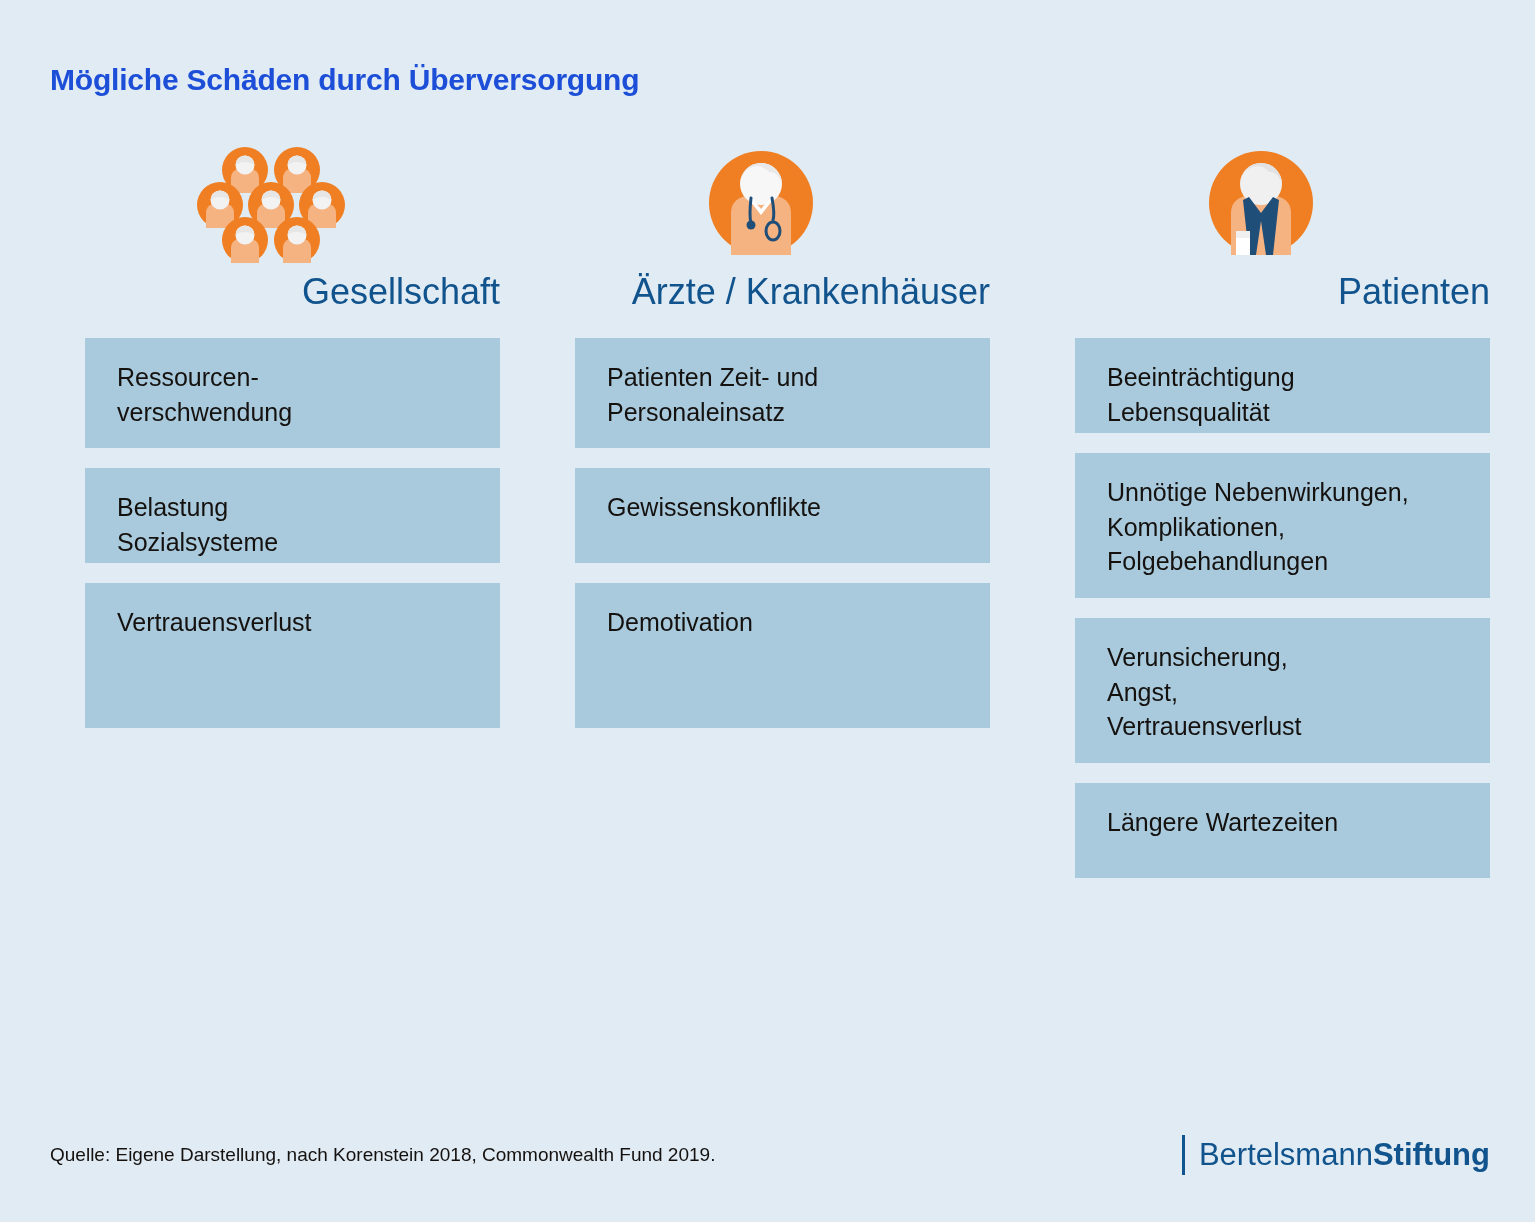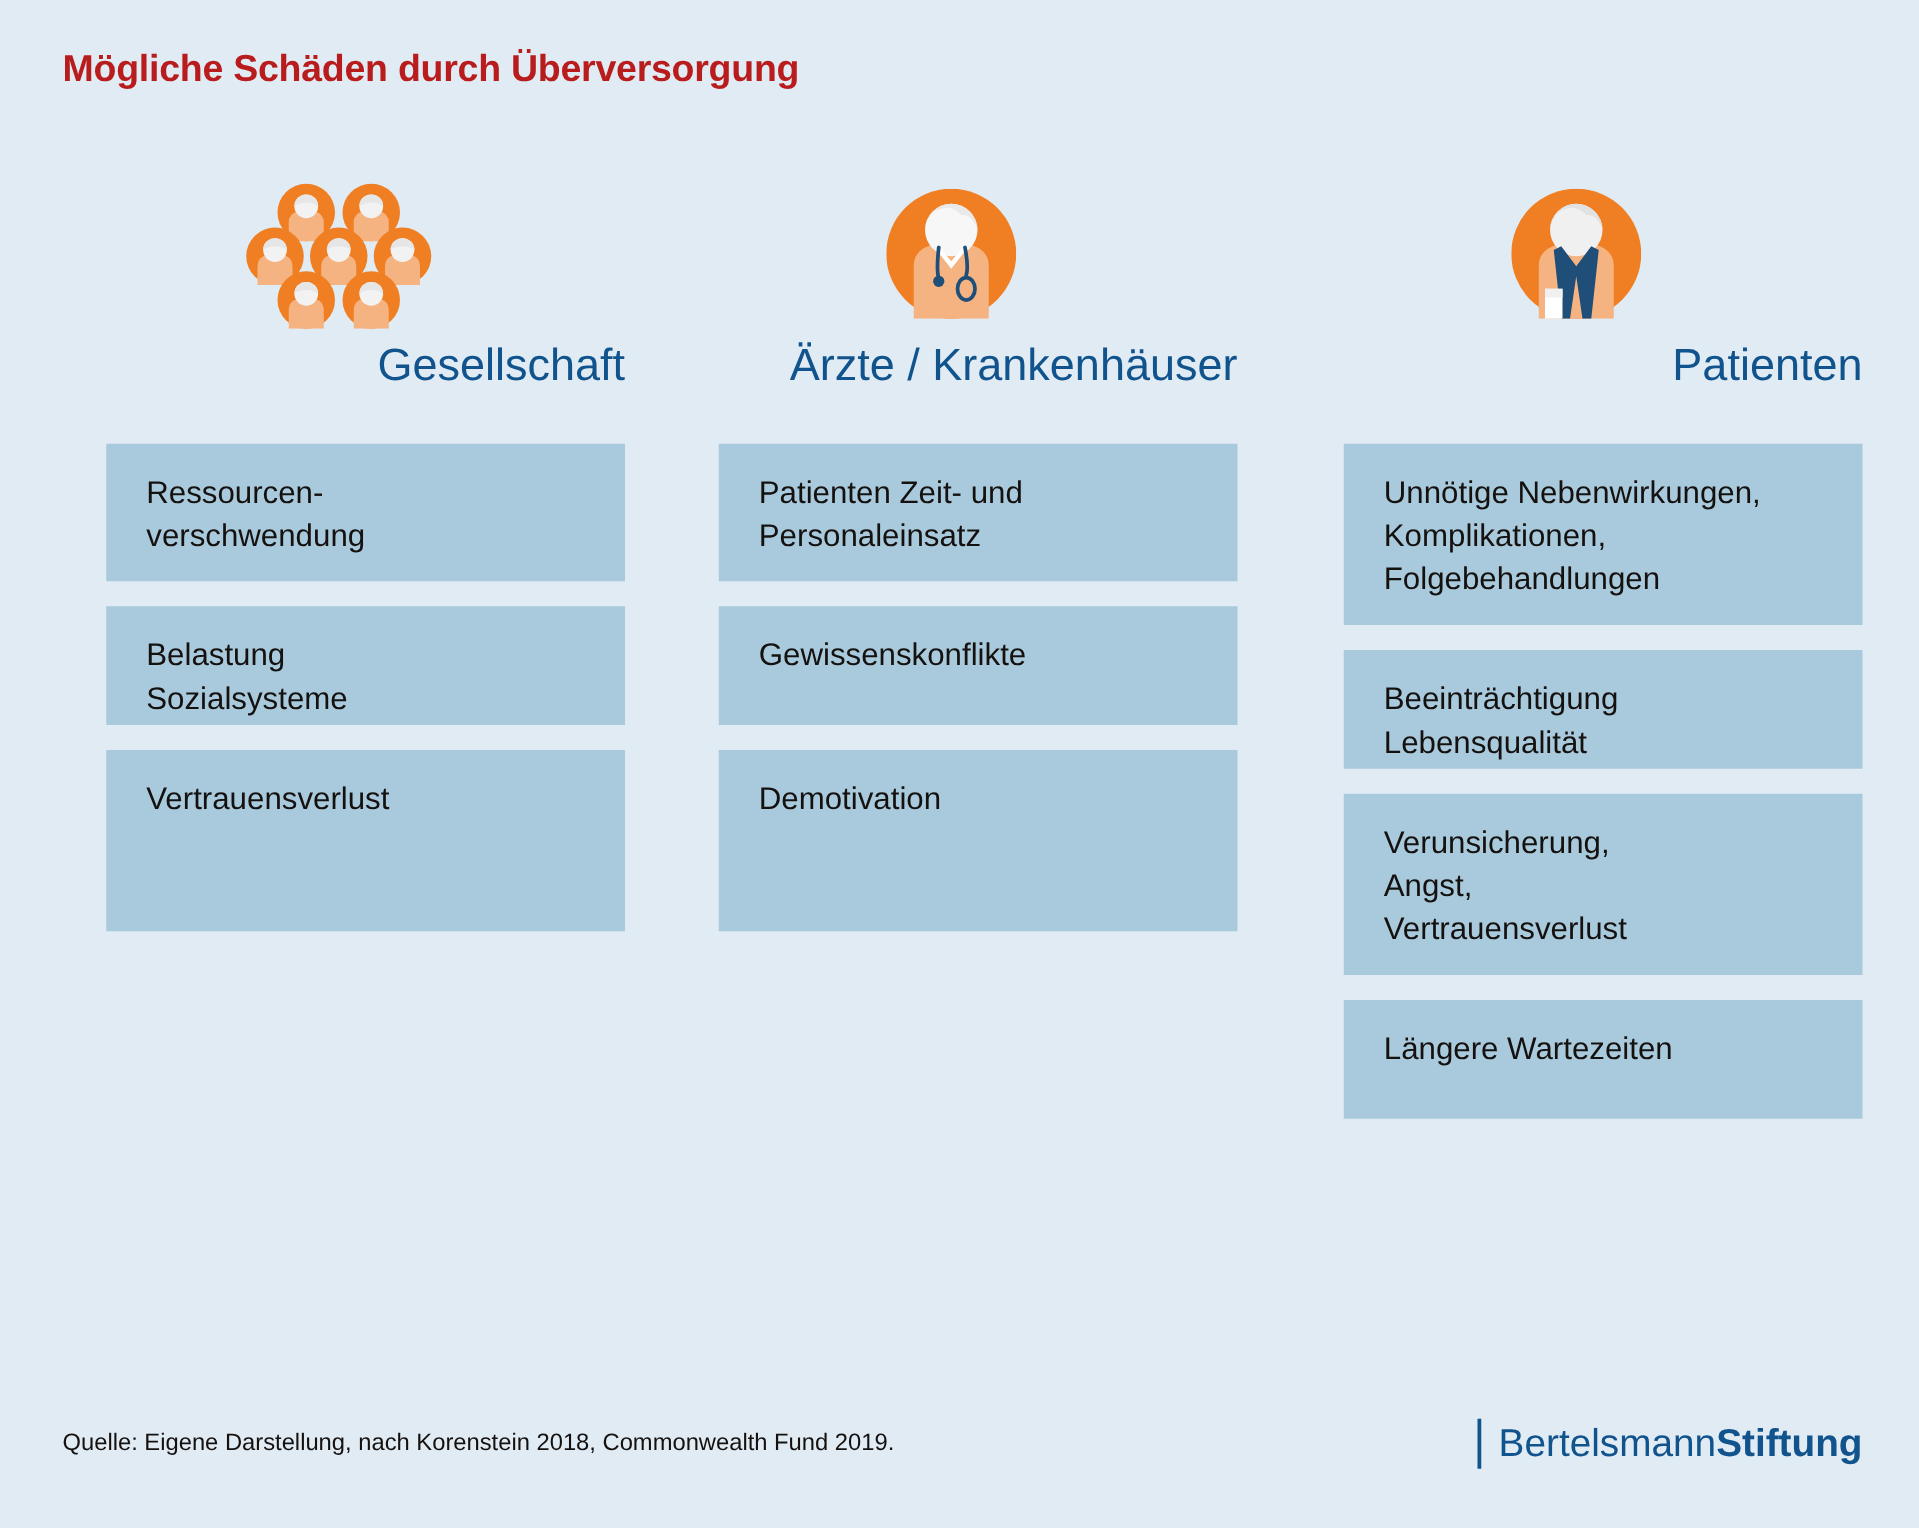--- a/index.html
+++ b/index.html
@@ -16,24 +16,24 @@
   }
   .page {
     position: absolute;
     inset: 0;
   }
 
   
   .title {
     position: absolute;
     left: 50px;
-    top: 39px;
+    top: 63px;
     font-size: 30px;
     font-weight: bold;
-    color: #b91c1c;
+    color: #1d4ed8;
     letter-spacing: -0.2px;
   }
 
   
   .columns {
     position: absolute;
     left: 0;
     top: 140px;
     width: 1535px;
   }
@@ -59,21 +59,21 @@
     text-align: right;
     font-size: 36px;
     color: #11538c;
     margin-top: 6px;
     white-space: nowrap;
     letter-spacing: 0px;
   }
 
   
   .boxes {
-    margin-top: 42px;
+    margin-top: 25px;
     padding-left: 43px;
   }
   .box {
     background: #a9cadd;
     color: #14110f;
     font-size: 25px;
     line-height: 1.38;
     padding: 22px 0 0 32px;
     margin-bottom: 20px;
     box-sizing: border-box;
@@ -183,25 +183,25 @@
           <path d="M 22 104 L 22 62 q 0 -13 14 -17 l 32 0 q 14 4 14 17 l 0 42 Z" fill="#f6b382"></path>
           <circle cx="52" cy="33" r="21" fill="#f0f0f0"></circle>
           <path d="M 31 33 a 21 21 0 0 1 42 0 q -4 -13 -13 -12 q -9 -10 -21 -3 q -7 4 -8 15 Z" fill="#e2e2e2"></path>
           <path d="M 40 46 L 52 62 L 64 46 L 70 49 L 64 104 L 57 104 L 52 70 L 47 104 L 40 104 L 34 49 Z" fill="#1f4e79"></path>
           <rect x="27" y="80" width="14" height="24" fill="#ffffff"></rect>
           <rect x="27" y="80" width="14" height="7" fill="#f0f0f0"></rect>
         </svg>
       </div>
       <div class="col-heading">Patienten</div>
       <div class="boxes">
+        <div class="box h2">Beeinträchtigung
+Lebensqualität</div>
         <div class="box h3">Unnötige Nebenwirkungen,
 Komplikationen,
 Folgebehandlungen</div>
-        <div class="box h2">Beeinträchtigung
-Lebensqualität</div>
         <div class="box h3">Verunsicherung,
 Angst,
 Vertrauensverlust</div>
         <div class="box h2">Längere Wartezeiten</div>
       </div>
     </div>
 
   </div>
 
   <div class="footer-source">Quelle: Eigene Darstellung, nach Korenstein 2018, Commonwealth Fund 2019.</div>

